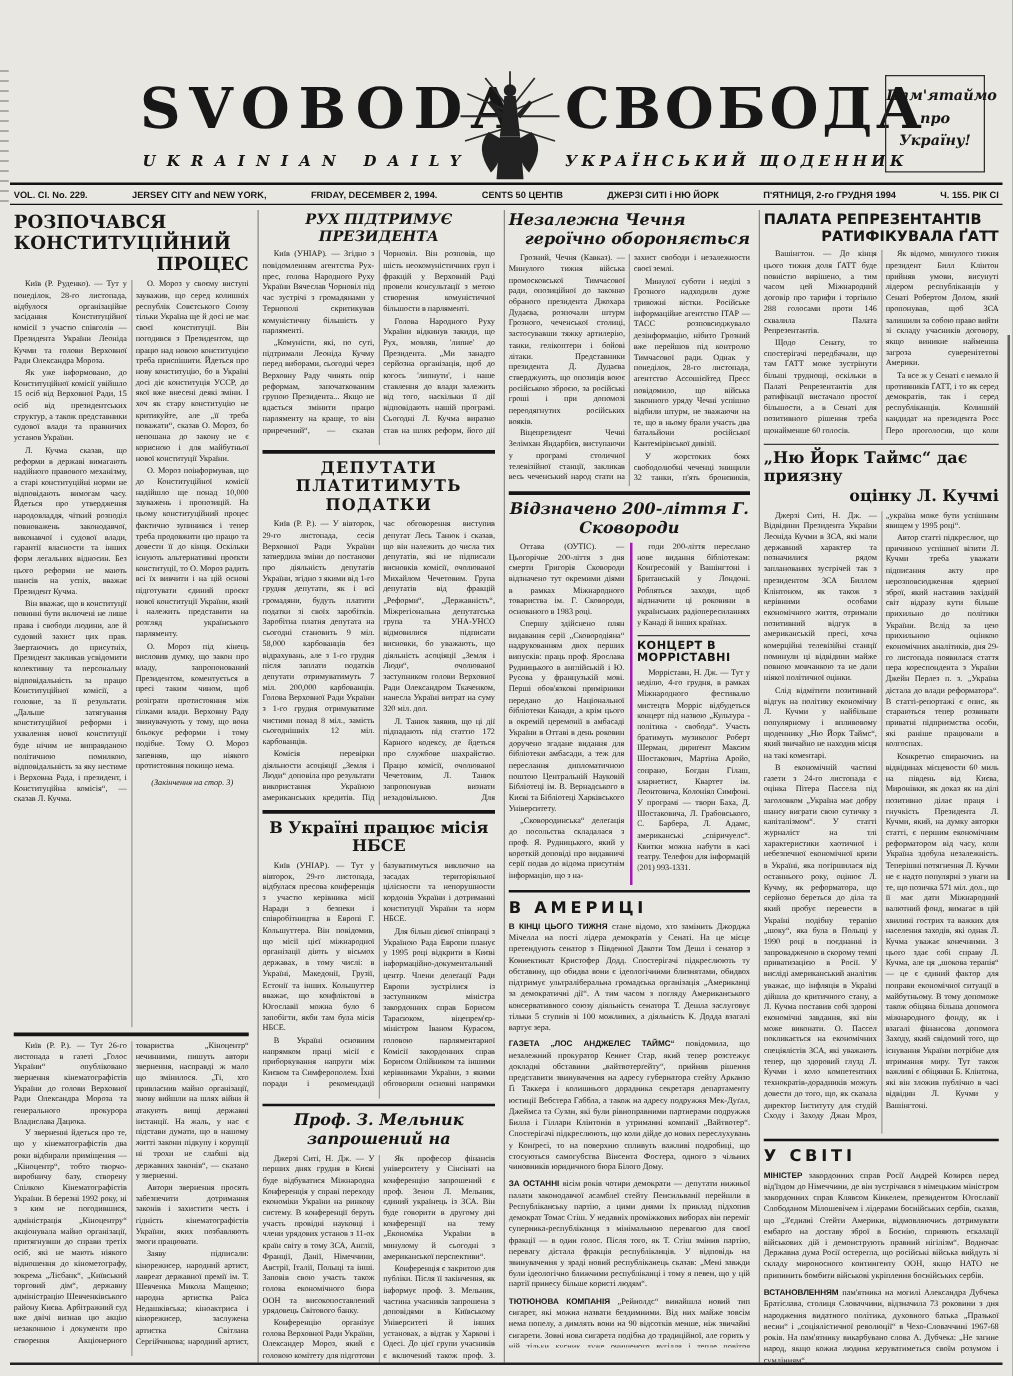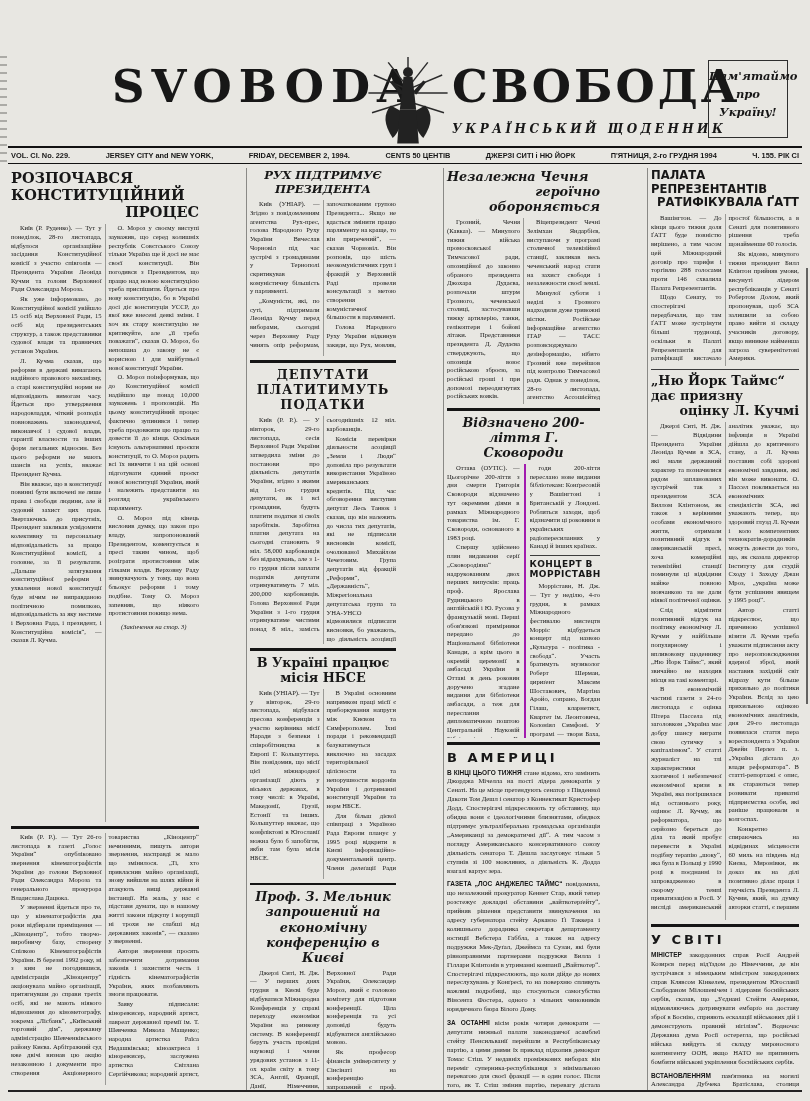--- a/index.html
+++ b/index.html
@@ -28,21 +28,21 @@
   
   .dateline{position:absolute;top:146px;left:8px;width:794px;height:18px;box-sizing:border-box;
     border-top:2.5px solid #121212;border-bottom:1.5px solid #121212;
     display:flex;align-items:center;justify-content:space-between;
     font-family:"Liberation Sans",sans-serif;font-weight:bold;font-size:7.4px;padding:0 3px;white-space:nowrap;text-align:center;}
 
   
   .content{position:absolute;top:168px;left:8px;width:794px;height:922px;
     display:grid;grid-template-columns:194px 193px 200px 195px;column-gap:4px;}
   .colgroup{box-sizing:border-box;padding:0 3px;overflow:hidden;height:922px;}
-  .colgroup + .colgroup{border-left:1px solid #8a8a86;margin-left:40px;}
+  .colgroup + .colgroup{border-left:1px solid #8a8a86;}
 
   
   .hr2{height:2.5px;background:#151515;margin:4px 0;}
   .hr1{height:1px;background:#3c3c3c;margin:3px 0;}
 
   
   .hl{font-family:"DejaVu Serif",serif;font-weight:bold;line-height:1.18;margin:1px 0 4px;}
   .hl .l1{display:block;text-align:left;}
   .hl .l2{display:block;text-align:right;}
   .hl-center{text-align:center;}
@@ -72,20 +72,21 @@
 </head>
 <body>
 
 <div class="page">
   <div class="edge-left"></div>
   <div class="edge-right"></div>
 
   <header class="masthead">
     <div class="mast-title latin">SVOBODA</div>
     <div class="mast-title cyr">СВОБОДА</div>
+    <div class="mast-sub latin">UKRAINIAN DAILY</div>
     <div class="mast-sub cyr">УКРАЇНСЬКИЙ ЩОДЕННИК</div>
     <div class="emblem">
       <svg viewBox="0 0 100 100" width="90" height="96">
         <g stroke="#2b2b2b" stroke-width="1.6">
           <line x1="50" y1="34" x2="50" y2="0"></line>
             <line x1="50" y1="34" x2="28" y2="6"></line>
           <line x1="50" y1="34" x2="72" y2="6"></line>
             <line x1="50" y1="36" x2="12" y2="20"></line>
           <line x1="50" y1="36" x2="88" y2="20"></line>
             <line x1="50" y1="40" x2="6" y2="40"></line>
@@ -171,21 +172,20 @@
         <div class="body two-col" style="height:190px">
             <p>Київ (УНІАР). — Тут у вівторок, 29-го листопада, відбулася пресова конференція з участю керівника місії Наради з безпеки і співробітництва в Европі Г. Кольшуттера. Він повідомив, що місії цієї міжнародної організації діють у вісьмох державах, в тому числі: в Україні, Македонії, Грузії, Естонії та інших. Кольшуттер вважає, що конфліктові в Югославії можна було б запобігти, якби там була місія НБСЕ.</p>
             <p>В Україні основним напрямком праці місії є приборкування напруги між Києвом та Симферополем. Їхні поради і рекомендації базуватимуться виключно на засадах територіяльної цілісности та непорушности кордонів України і дотриманні конституції України та норм НБСЕ.</p>
             <p>Для більш дієвої співпраці з Україною Рада Европи планує у 1995 році відкрити в Києві інформаційно-документальний центр. Члени делеґації Ради Европи зустрілися із заступником міністра закордонних справ Борисом Тарасюком, віцепрем'єр-міністром Іваном Курасом, головою парляментарної Комісії закордонних справ Борисом Олійником та іншими керівниками України, з якими обговорили основні напрямки співпраці на 1995 рік та домовилися про підбір приміщення для інформаційно-документального центру у Києві.</p>
           </div>
       </article>
       <div class="hr2"></div>
       <article>
         <h2 class="hl hl-13 hl-it hl-center">
           <span class="l1" style="text-align:center">Проф. З. Мельник запрошений на</span>
-          <span class="l2" style="text-align:center">економічну конференцію в Києві</span>
         </h2>
         <div class="body two-col" style="height:212px">
             <p>Джерзі Ситі, Н. Дж. — У перших днях грудня в Києві буде відбуватися Міжнародна Конференція у справі переходу економіки України на ринкову систему. В конференції беруть участь провідні науковці і члени урядових установ з 11-ох країн світу в тому ЗСА, Англії, Франції, Данії, Німеччини, Австрії, Італії, Польщі та інші. Заповів свою участь також голова економічного бюра ООН та високопоставлений урядовець Світового банку.</p>
             <p>Конференцію організує голова Верховної Ради України, Олександер Мороз, який є головою комітету для підготови конференції. Ціла конференція та усі доповіді будуть відбуватися англійською мовою.</p>
             <p>Як професор фінансів університету у Сінсінаті на конференцію запрошений є проф. Зенон Л. Мельник, єдиний українець із ЗСА. Він буде говорити в другому дні конференції на тему „Економіка України в минулому й сьогодні з американської перспективи“.</p>
             <p>Конференція є закритою для публіки. Після її закінчення, як інформує проф. З. Мельник, частина учасників запрошена з доповідями в Київському Університеті й інших установах, а відтак у Харкові і Одесі. До цієї групи учасників є включений також проф. З. Мельник.</p>
             <p>У самій конференції візьмуть участь, крім запрошених фахівців з різних країв, голова ВРади та деякі її члени, члени Уряду, голова Центрального Банку України й професори з університетів.</p>
           </div>
       </article>
     </section>

